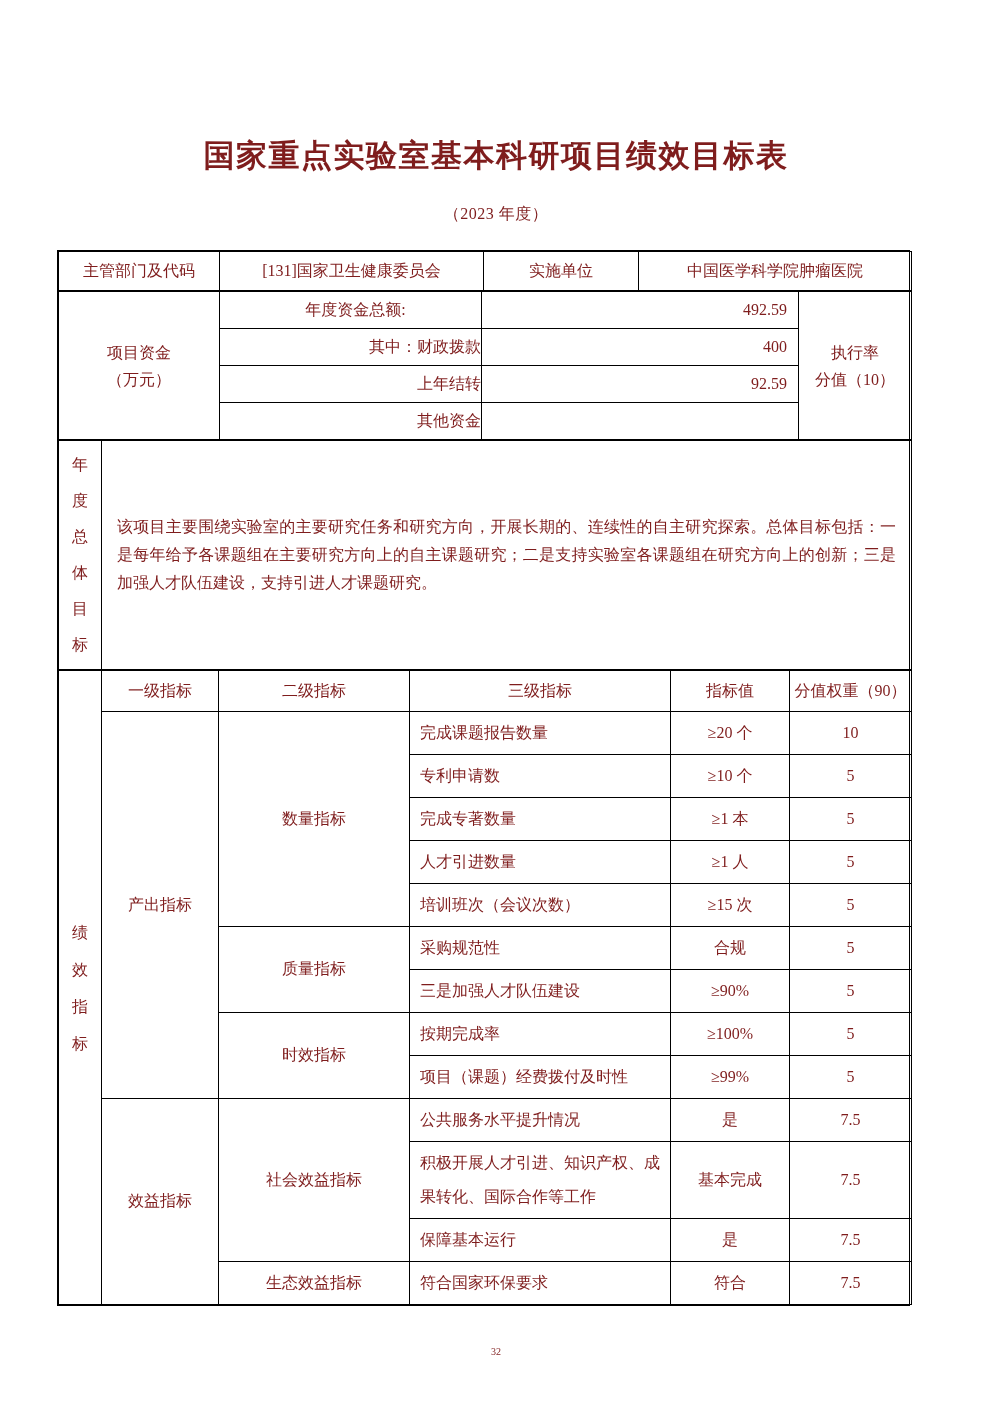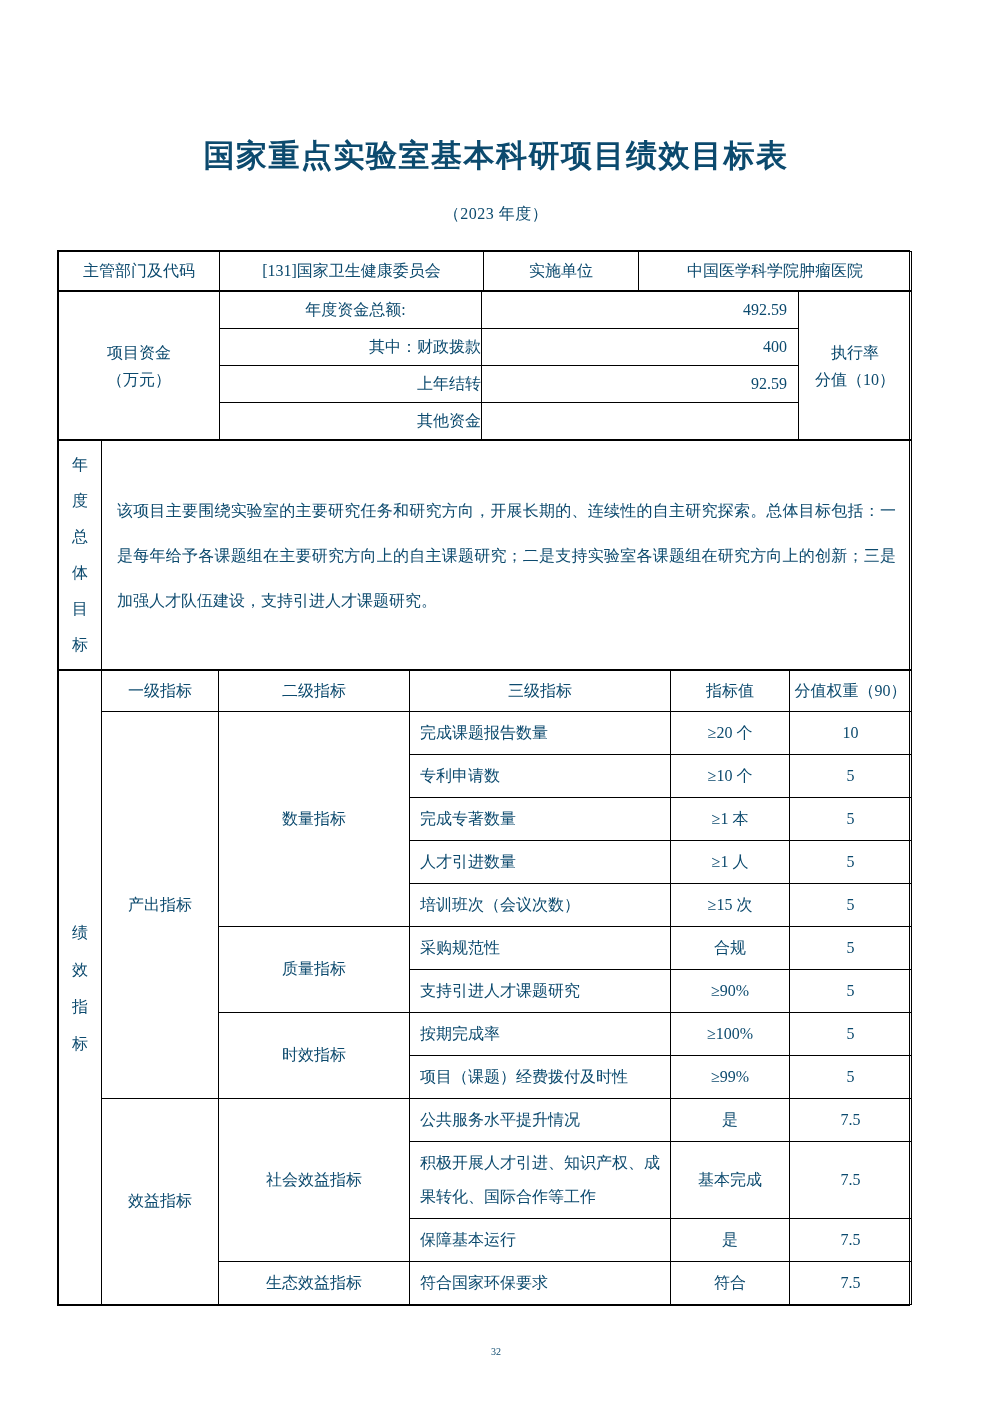--- a/index.html
+++ b/index.html
@@ -2,21 +2,21 @@
 <html><head>
 <meta charset="utf-8">
 <style>
   * { box-sizing: border-box; }
   html, body { margin: 0; padding: 0; background: #ffffff; }
   .page {
     position: relative;
     width: 992px;
     height: 1403px;
     background: #ffffff;
-    color: #0c4a6e;
+    color: #7f1d1d;
     font-family: "Liberation Serif", "DejaVu Serif", serif;
     overflow: hidden;
   }
   .doc-title {
     padding-top: 136px;
     text-align: center;
     font-size: 31px;
     font-weight: bold;
     letter-spacing: 1.5px;
     line-height: 1.3;
@@ -55,21 +55,21 @@
 
   .lbl-left   { text-align: center;  padding-left: 10px; }
   .lbl-right  { text-align: right; }
   .val-right  { text-align: right; padding-right: 11px; margin-top: 16px; }
   .two-line span { display: block; line-height: 27px; }
   .vstack span { display: block; line-height: 37px; }
   .vstack-wide span { display: block; line-height: 36px; }
   .goal-text {
     text-align: justify;
     padding: 0 15px;
-    line-height: 45px;
+    line-height: 28px;
     vertical-align: middle;
   }
   .name-cell { text-align: left; padding: 4px 6px 4px 10px; line-height: 34px; }
   .page-num {
     position: absolute;
     top: 1346px;
     left: 0;
     width: 100%;
     text-align: center;
     font-size: 10px;
@@ -207,21 +207,21 @@
         <td>≥15 次</td>
         <td>5</td>
       </tr>
       <tr>
         <td rowspan="2">质量指标</td>
         <td class="name-cell">采购规范性</td>
         <td>合规</td>
         <td>5</td>
       </tr>
       <tr>
-        <td class="name-cell">支持引进人才课题研究</td>
+        <td class="name-cell">三是加强人才队伍建设</td>
         <td>≥90%</td>
         <td>5</td>
       </tr>
       <tr>
         <td rowspan="2">时效指标</td>
         <td class="name-cell">按期完成率</td>
         <td>≥100%</td>
         <td>5</td>
       </tr>
       <tr>

